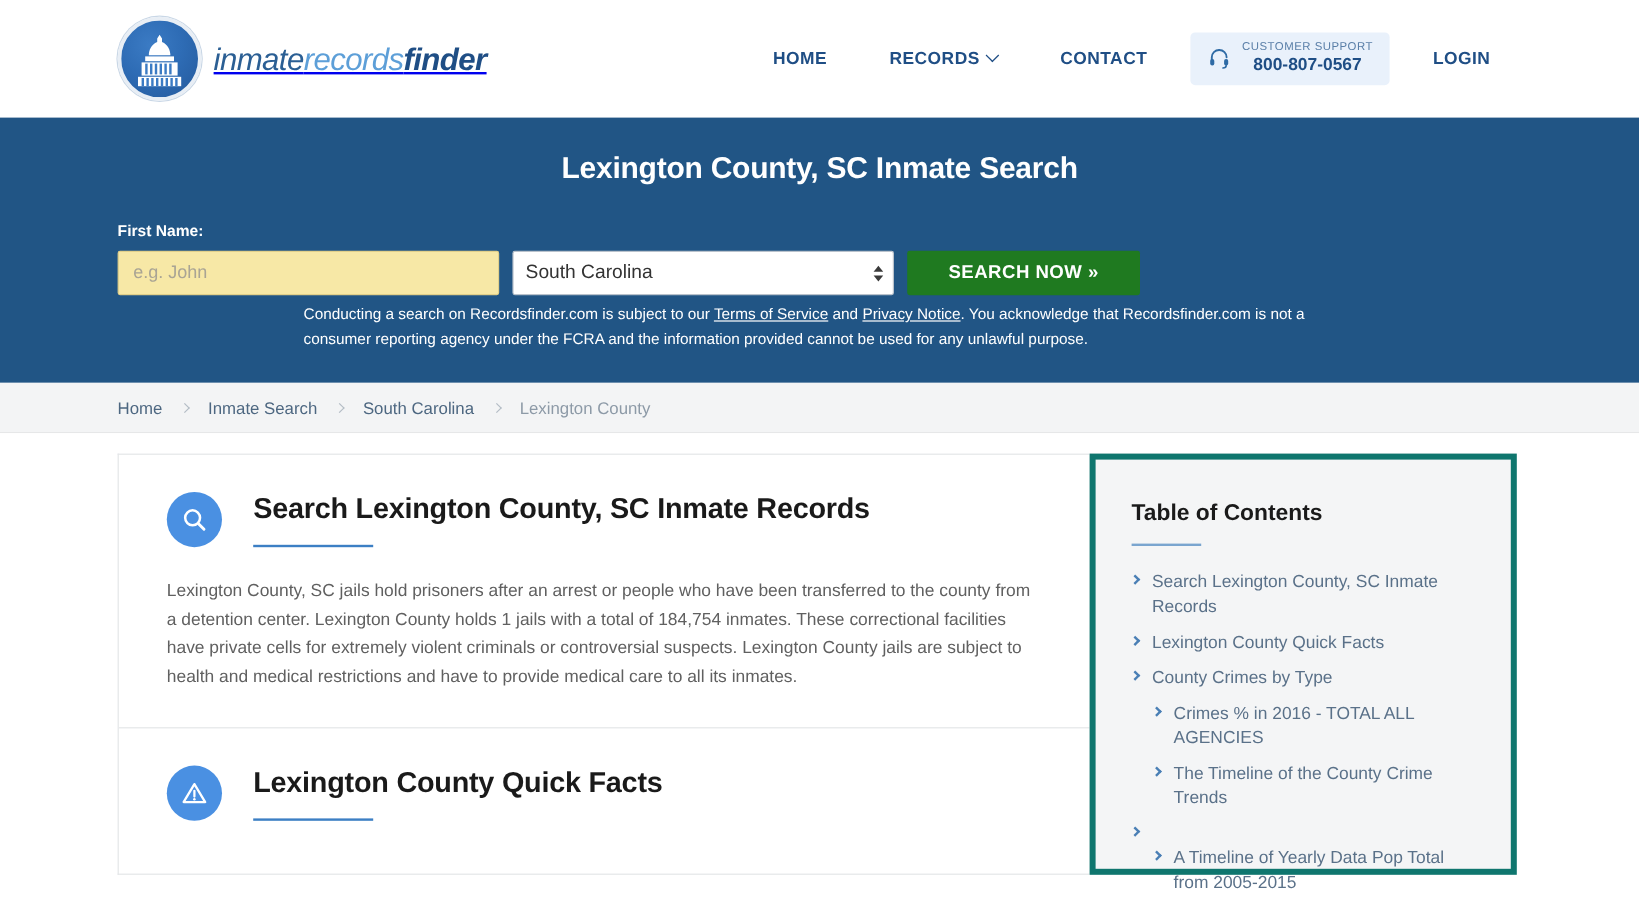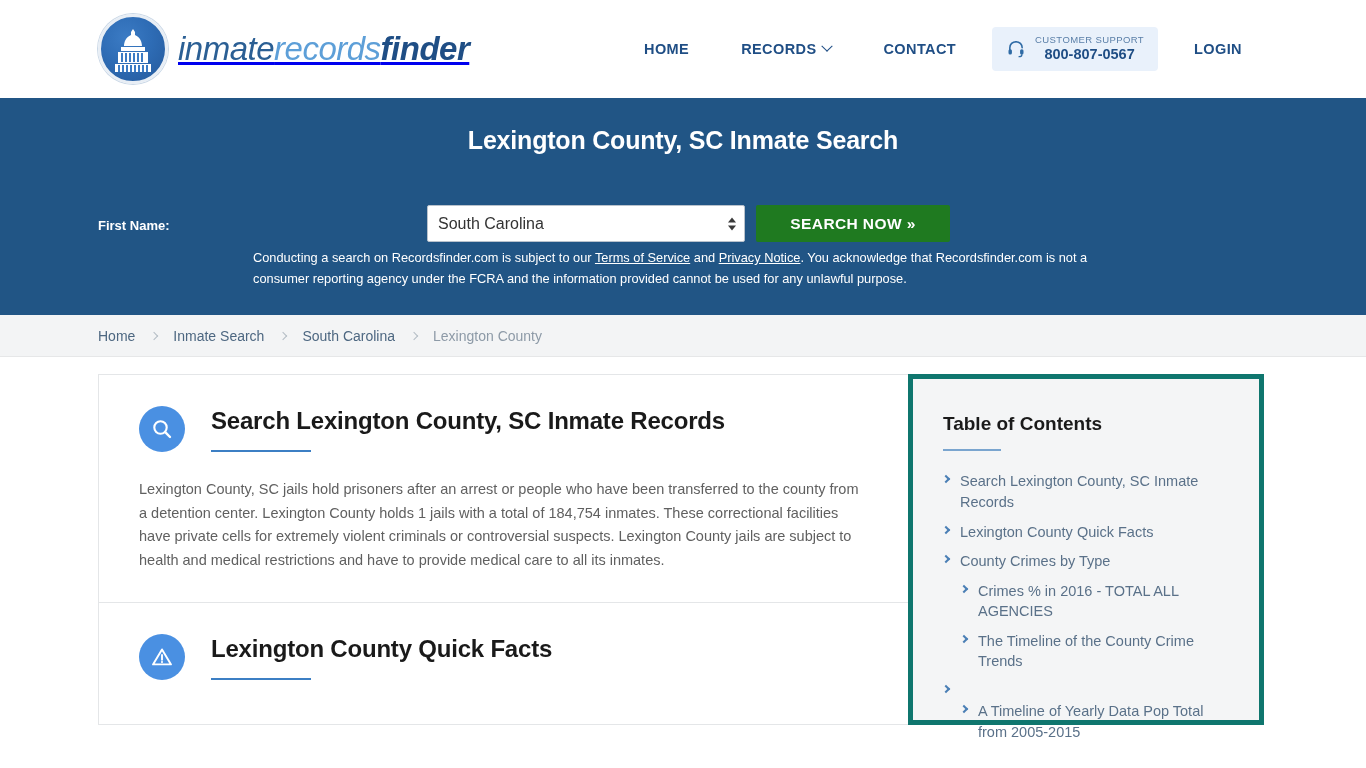--- a/index.html
+++ b/index.html
@@ -26,21 +26,21 @@
     border: 3px solid #e8eef5;
     box-shadow: 0 0 0 1px #c9d7e6;
     position: relative; overflow: hidden;
     flex: none;
   }
   .logo-mark .dome {
     position: absolute; left: 50%; bottom: 9px; transform: translateX(-50%);
     width: 38px; height: 44px;
   }
   .logo-text {
-    font-size: 33px;
+    font-size: 26px;
     font-style: italic;
     letter-spacing: -0.5px;
     white-space: nowrap;
   }
   .logo-text .t-inmate { color: #2b5f94; font-weight: 400; }
   .logo-text .t-records { color: #5d9fd8; font-weight: 400; }
   .logo-text .t-finder { color: #1f4e85; font-weight: 700; }
 
   .nav {
     margin-left: auto;
@@ -92,21 +92,21 @@
     font-weight: 700;
     text-align: center;
     margin: 0 0 30px 0;
     letter-spacing: -0.2px;
   }
   .form-row {
     display: flex;
     align-items: flex-end;
     gap: 11px;
   }
-  .field { display: flex; flex-direction: column; margin-top: 20px; }
+  .field { display: flex; flex-direction: column; }
   .field.fn { width: 318px; }
   .field.ln { width: 318px; }
   .field.st { width: 318px; }
   .field-label {
     color: #ffffff;
     font-size: 13px;
     font-weight: 700;
     margin-bottom: 9px;
   }
   .txt-input {
@@ -348,20 +348,21 @@
     </a>
   </div>
 </div>
 
 <div class="hero">
   <h1 class="hero-title">Lexington County, SC Inmate Search</h1>
 
   <div class="form-row">
     <div class="field fn">
       <label class="field-label">First Name:</label>
+      <input class="txt-input" type="text" placeholder="e.g. John" style="">
     </div>
 
 
     <div class="field st">
       <div class="sel-wrap">
         <div class="sel-input">
           <span>South Carolina</span>
         </div>
         <span class="spin">
           <i class="up"></i>

